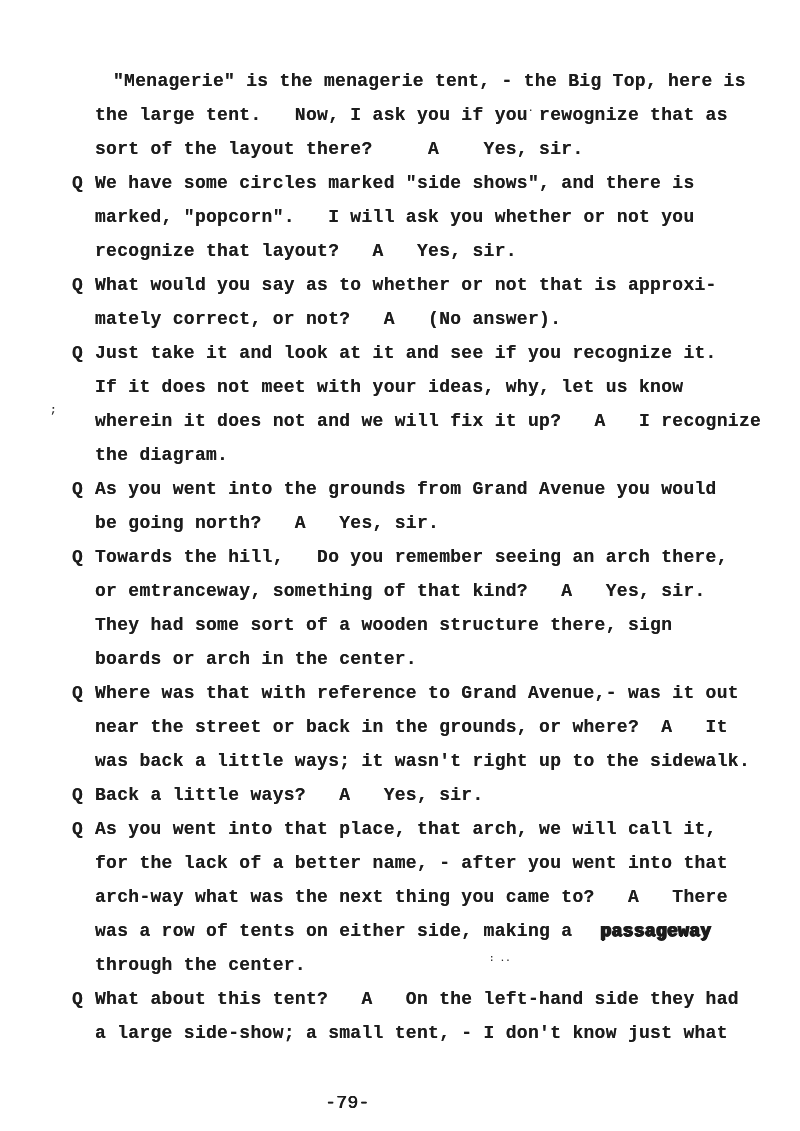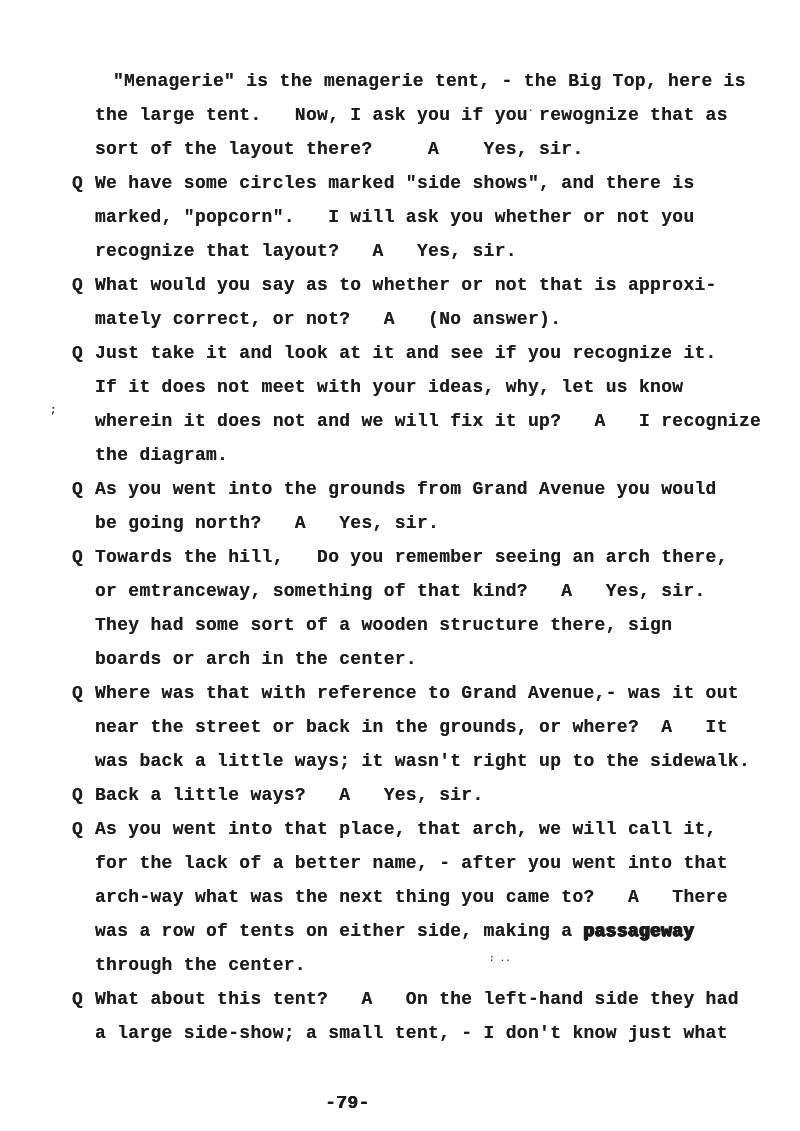--- a/index.html
+++ b/index.html
@@ -36,27 +36,28 @@
     top: 0;
   }
   .line {
     height: 34px;
   }
   .first-indent {
     text-indent: 18px;
   }
   .overstrike {
     text-shadow: 0.9px 0 currentColor, -0.9px 0 currentColor, 0 0.5px currentColor;
+    margin-left: 17px;
   }
   .page-number {
     position: absolute;
     top: 1086px;
     left: 325px;
     font-size: 18px;
-    font-weight: 700;
+    font-weight: 400;
     letter-spacing: 0.3px;
     line-height: 34px;
     text-shadow: 0.6px 0 currentColor, 0 0 0.6px rgba(25,25,25,0.8);
   }
   .speck {
     position: absolute;
     font-size: 11px;
     font-weight: 700;
     color: #2a2a2a;
   }

